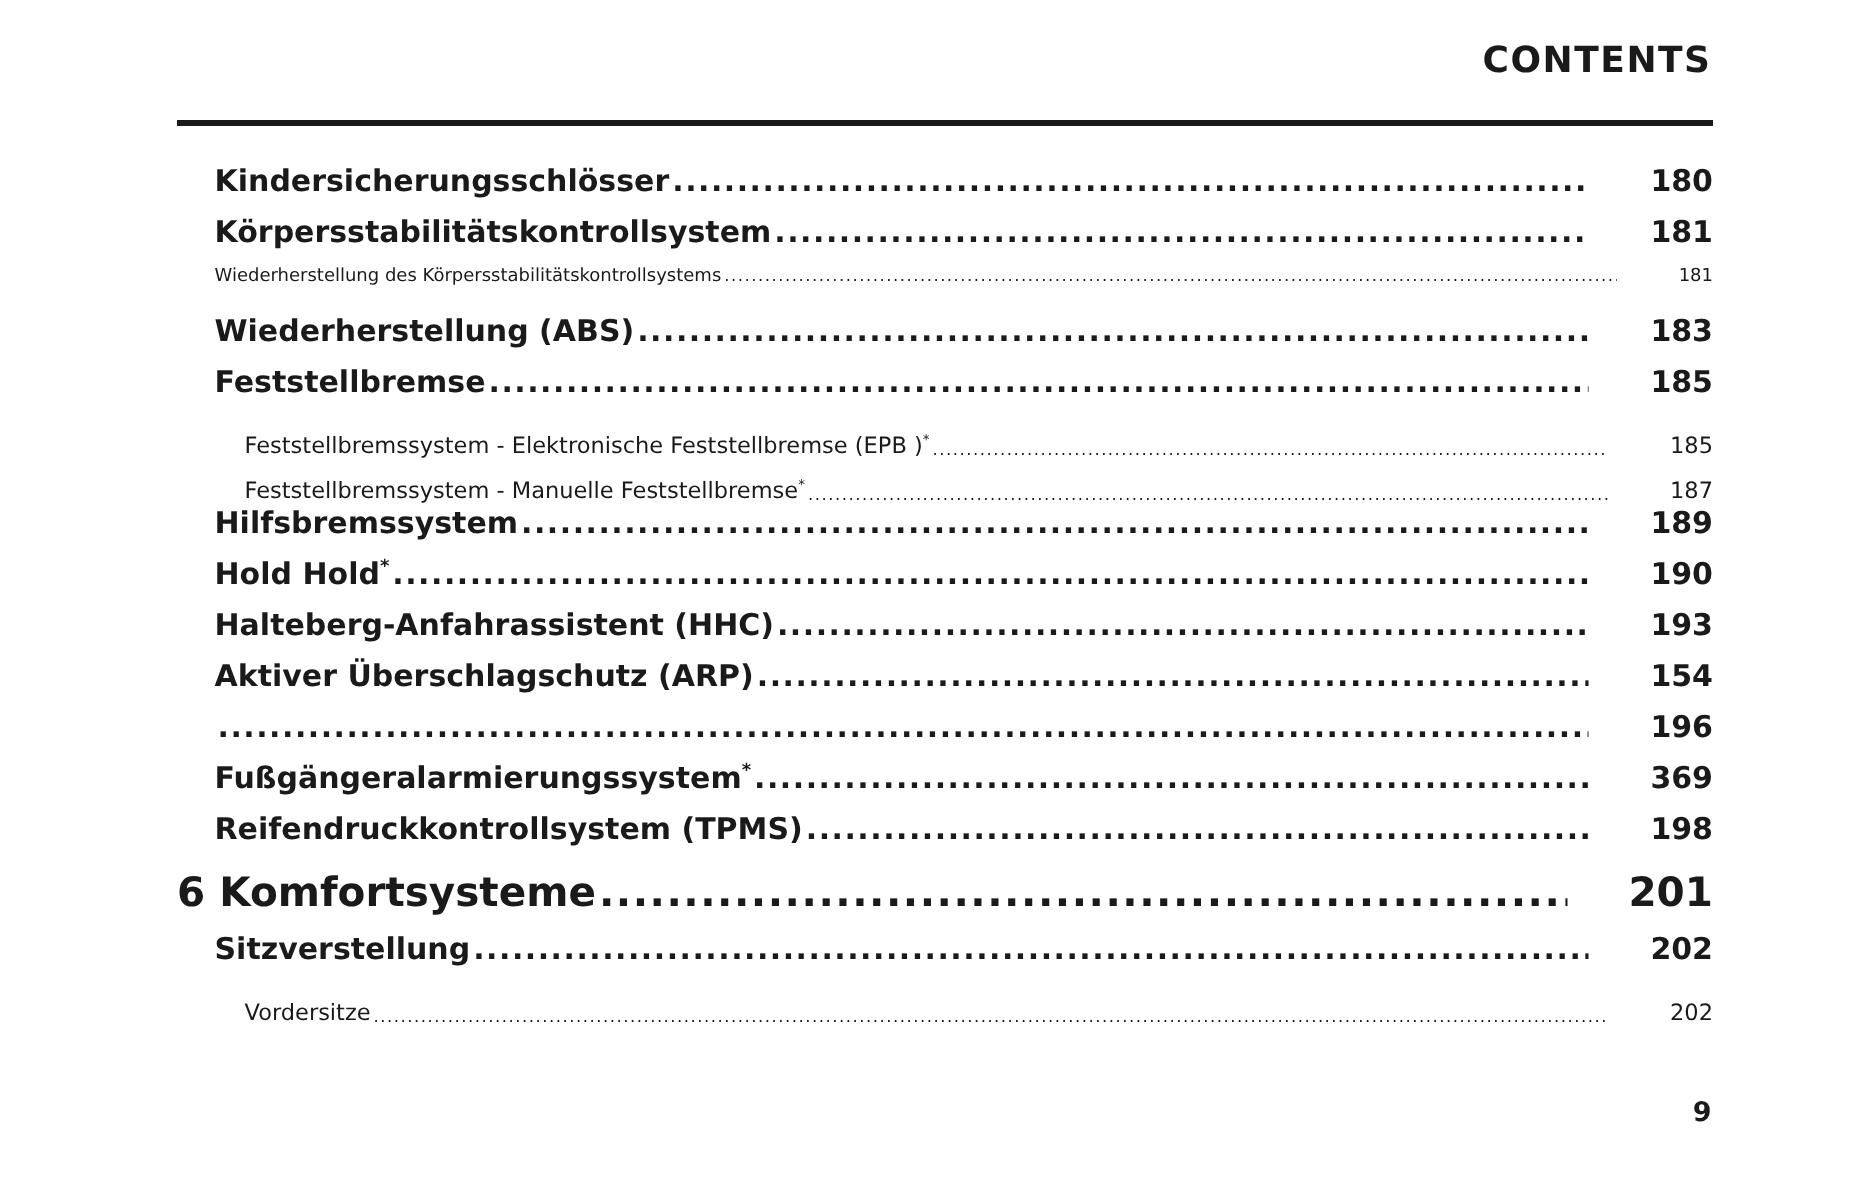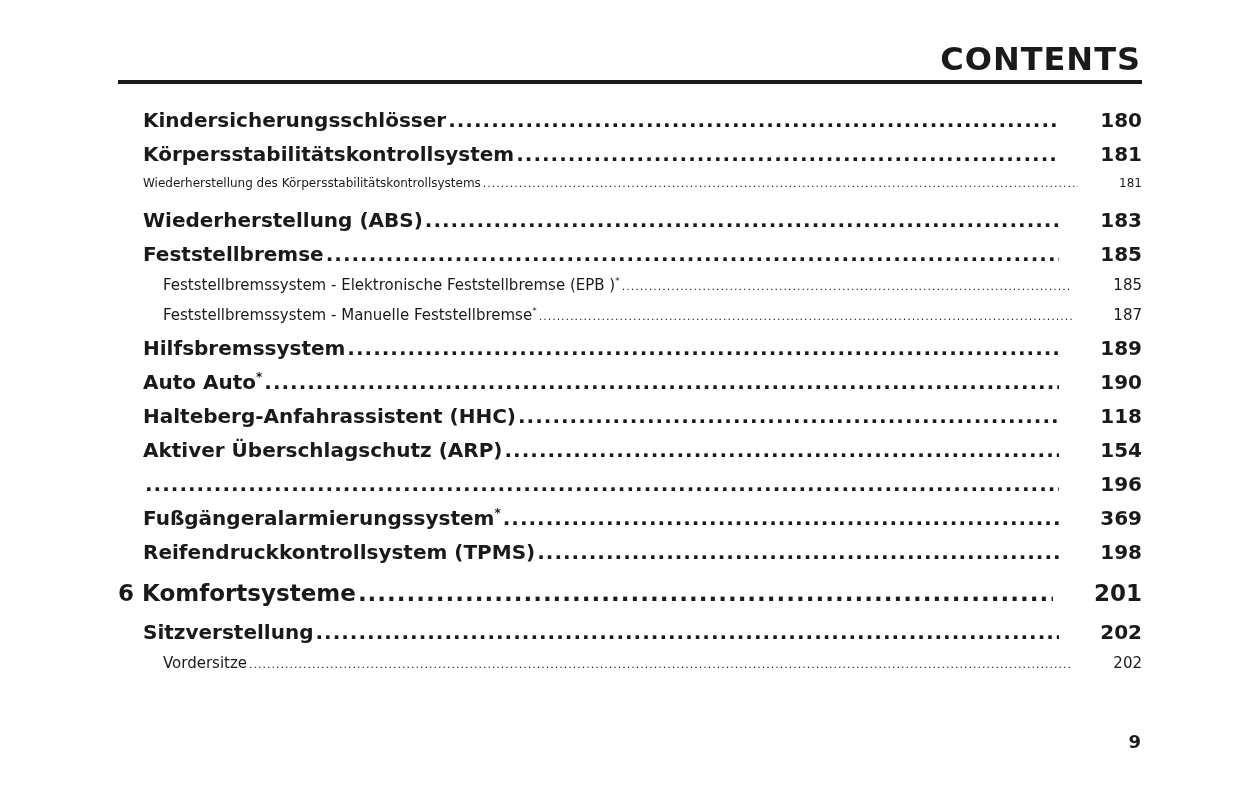--- a/index.html
+++ b/index.html
@@ -1,31 +1,31 @@
 <!DOCTYPE html>
 <html><head>
 <meta charset="utf-8">
 <style>
   html, body { margin: 0; padding: 0; background: #ffffff; }
   body { width: 1244px; height: 787px; position: relative; overflow: hidden;
          font-family: "DejaVu Sans", sans-serif; color: #1a1a1a; }
-  .title { position: absolute; right: 103px; top: 40px; font-size: 32px; font-weight: bold;
+  .title { position: absolute; right: 103px; top: 26px; font-size: 24px; font-weight: bold;
            letter-spacing: 1px; }
   .rule { position: absolute; left: 118px; width: 1024px; top: 80px; height: 4px; background: #1a1a1a; }
   .toc { position: absolute; left: 118px; width: 1024px; top: 108px; }
   .row { display: flex; align-items: baseline; white-space: nowrap; overflow: hidden; }
   .row .label { flex: 0 0 auto; }
   .row .dots { flex: 1 1 auto; overflow: hidden; margin: 0 2px; letter-spacing: 1px; }
   .row .dots::after { content: "...................................................................................................................................................................................................................................................................................................................................."; }
   .row .page { flex: 0 0 auto; margin-left: 39px; }
   .lvl1 { padding-left: 25px; font-size: 20px; font-weight: bold; height: 34px; }
   .lvl2 { padding-left: 25px; font-size: 12px; height: 32px; }
-  .lvl3 { padding-left: 45px; font-size: 15px; height: 30px; }
+  .lvl3 { padding-left: 45px; font-size: 15px; height: 30px; align-items: flex-end; }
   .lvl3 .dots, .lvl2 .dots { font-size: 11px; }
-  .chap { padding-left: 0; font-size: 23px; font-weight: bold; height: 40px; margin-top: 6px; }
+  .chap { padding-left: 0; font-size: 27px; font-weight: bold; height: 40px; margin-top: 6px; }
   sup { font-size: 60%; line-height: 0; }
   .pagenum { position: absolute; right: 103px; top: 731px; font-size: 18px; font-weight: bold; }
 </style>
 </head>
 <body>
 
 <div class="title">CONTENTS</div>
 <div class="rule"></div>
 
 <div class="toc" id="toc">
@@ -63,28 +63,28 @@
       <span class="label"><span>Feststellbremssystem - Manuelle Feststellbremse</span><sup>*</sup></span>
       <span class="dots"></span>
       <span class="page">187</span>
     </div>
     <div class="row lvl1">
       <span class="label"><span>Hilfsbremssystem</span></span>
       <span class="dots"></span>
       <span class="page">189</span>
     </div>
     <div class="row lvl1">
-      <span class="label"><span>Auto Auto</span><sup>*</sup></span>
+      <span class="label"><span>Hold Hold</span><sup>*</sup></span>
       <span class="dots"></span>
       <span class="page">190</span>
     </div>
     <div class="row lvl1">
       <span class="label"><span>Halteberg-Anfahrassistent (HHC)</span></span>
       <span class="dots"></span>
-      <span class="page">118</span>
+      <span class="page">193</span>
     </div>
     <div class="row lvl1">
       <span class="label"><span>Aktiver Überschlagschutz (ARP)</span></span>
       <span class="dots"></span>
       <span class="page">154</span>
     </div>
     <div class="row lvl1">
       <span class="dots"></span>
       <span class="page">196</span>
     </div>

